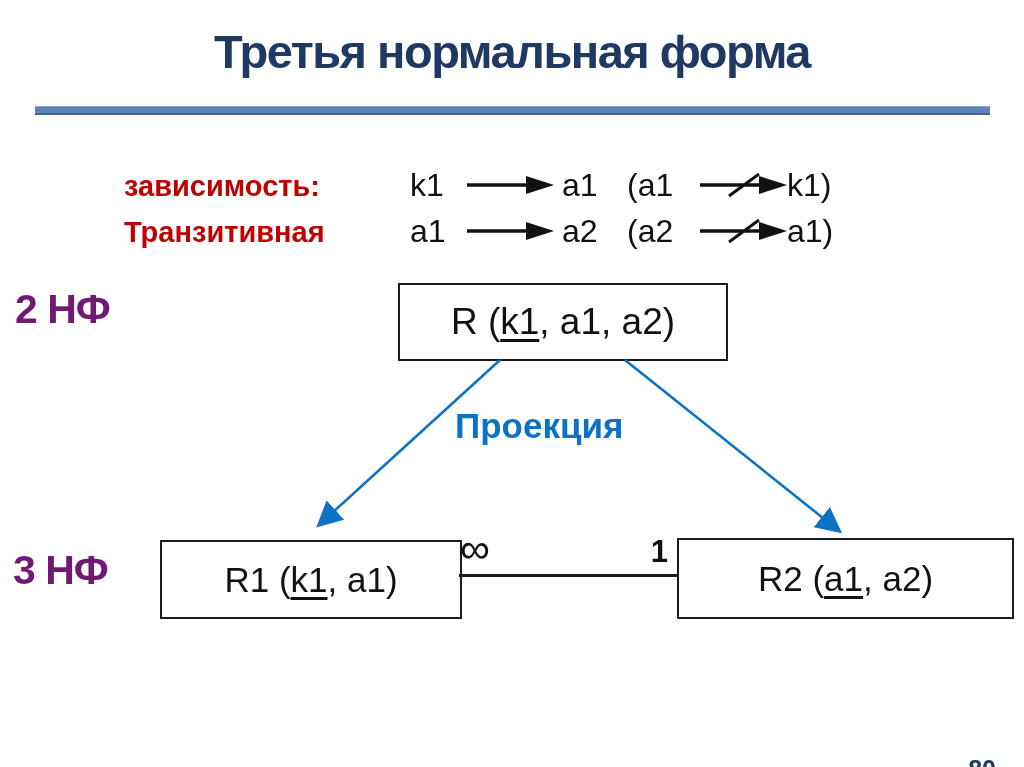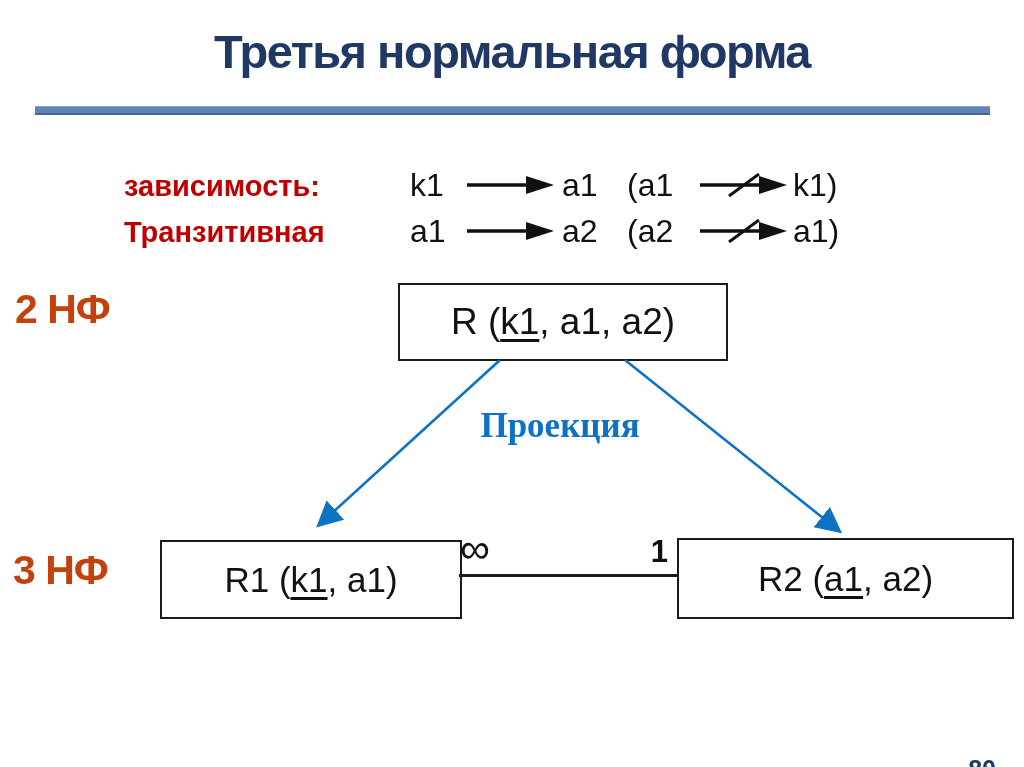--- a/index.html
+++ b/index.html
@@ -18,41 +18,41 @@
   }
   .red-label{
     position:absolute;left:124px;top:163px;width:270px;
     font-size:29px;font-weight:bold;color:#c00000;line-height:46px;
   }
   .dep-rows{position:absolute;left:410px;top:162px;}
   .dep-row{display:flex;align-items:center;height:46px;font-size:32px;color:#111;}
   .dep-lhs{display:inline-block;width:48px;white-space:pre;}
   .dep-rhs{display:inline-block;width:56px;margin-left:8px;white-space:pre;}
   .dep-neg-open{display:inline-block;margin-left:9px;width:64px;white-space:pre;}
-  .dep-neg-close{display:inline-block;margin-left:6px;white-space:pre;}
+  .dep-neg-close{display:inline-block;margin-left:0;white-space:pre;}
   .arrow-svg{margin-left:8px;flex:0 0 auto;}
-  .nf-label{position:absolute;font-size:41px;font-weight:bold;color:#c2410c;letter-spacing:-1px;}
+  .nf-label{position:absolute;font-size:41px;font-weight:bold;color:#701a75;letter-spacing:-1px;}
   .nf2{left:15px;top:286px;}
   .nf3{left:13px;top:547px;}
   .box{
     position:absolute;border:2px solid #1a1a1a;background:#ffffff;
     display:flex;align-items:center;justify-content:center;color:#111;
   }
   .box-r {left:398px;top:283px;width:326px;height:74px;font-size:37px;}
   .box-r1{left:160px;top:540px;width:298px;height:75px;font-size:35px;}
   .box-r2{left:677px;top:538px;width:333px;height:77px;font-size:35px;align-items:center;}
   .part{white-space:pre;}
   .key-underline{
     white-space:pre;text-decoration:underline;
     text-decoration-thickness:2.5px;text-underline-offset:5px;
   }
   .proj-arrows{position:absolute;left:280px;top:352px;width:600px;height:192px;}
   .proj-label{
-    position:absolute;left:455px;top:406px;width:210px;text-align:center;
-    font-size:35px;font-weight:bold;color:#0d72c4;font-family:Liberation Serif, serif;
+    position:absolute;left:455px;top:406px;width:210px;text-align:left;
+    font-size:35px;font-weight:bold;color:#0d72c4;
   }
   .connector-line{position:absolute;left:459px;top:574px;width:219px;height:3px;background:#1a1a1a;}
   .card-infinity{position:absolute;left:460px;top:528px;font-size:42px;line-height:42px;color:#111;}
   .card-one{position:absolute;left:642px;top:534px;width:26px;text-align:right;font-size:31px;font-weight:bold;color:#111;}
   .page-number{position:absolute;right:28px;top:708px;font-size:25px;font-weight:bold;color:#1f3864;margin-top:47px;}
 </style>
 </head>
 <body>
 
 <div class="slide">

